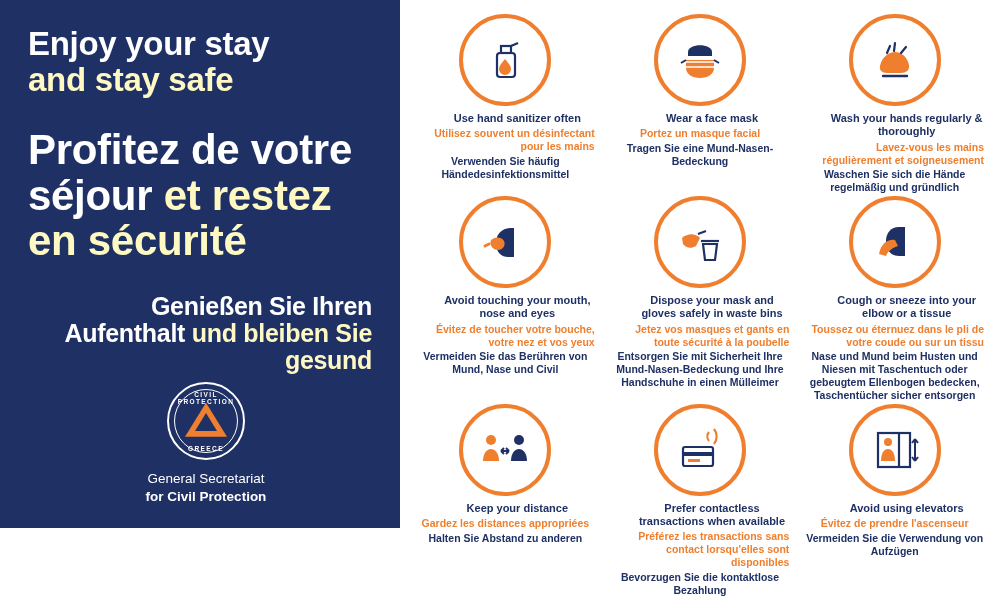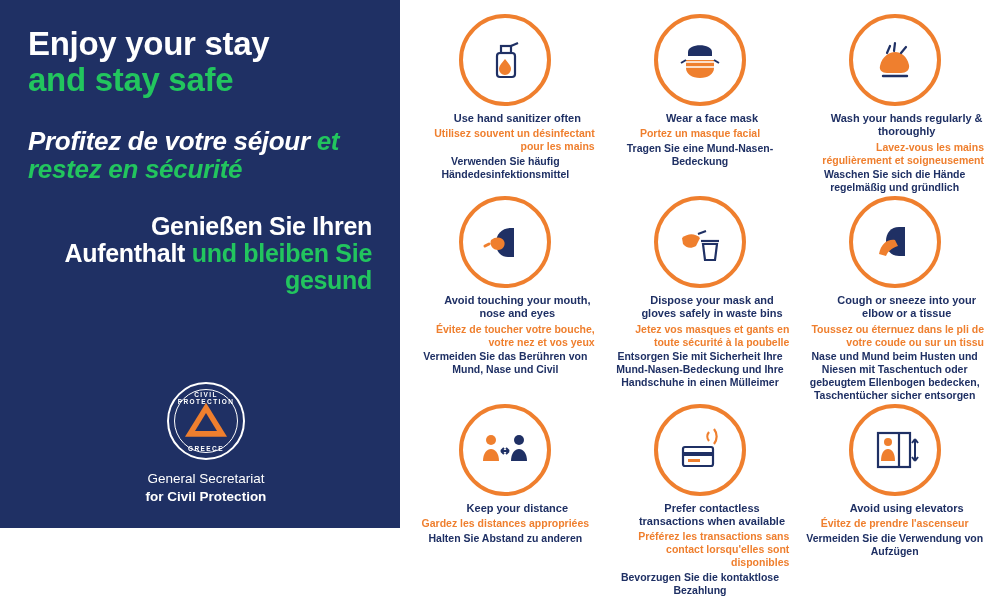--- a/index.html
+++ b/index.html
@@ -34,24 +34,24 @@
   }
   .headline-block {
     margin-bottom: 26px;
   }
   .hl {
     font-weight: bold;
     line-height: 1.08;
     letter-spacing: -0.3px;
   }
   .hl.en { font-size: 33px; margin-bottom: 30px; }
-  .hl.fr { font-size: 26px; margin-bottom: 30px; font-style: italic; }
+  .hl.fr { font-size: 42px; margin-bottom: 30px; }
   .hl.de { font-size: 25px; text-align: right; }
   .w { color: #ffffff; }
-  .o { color: #22c55e; }
+  .o { color: #fef9c3; }
 
   .emblem-wrap {
     position: absolute;
     left: 12px;
     right: 0;
     bottom: 22px;
     text-align: center;
   }
   .emblem {
     width: 78px;

